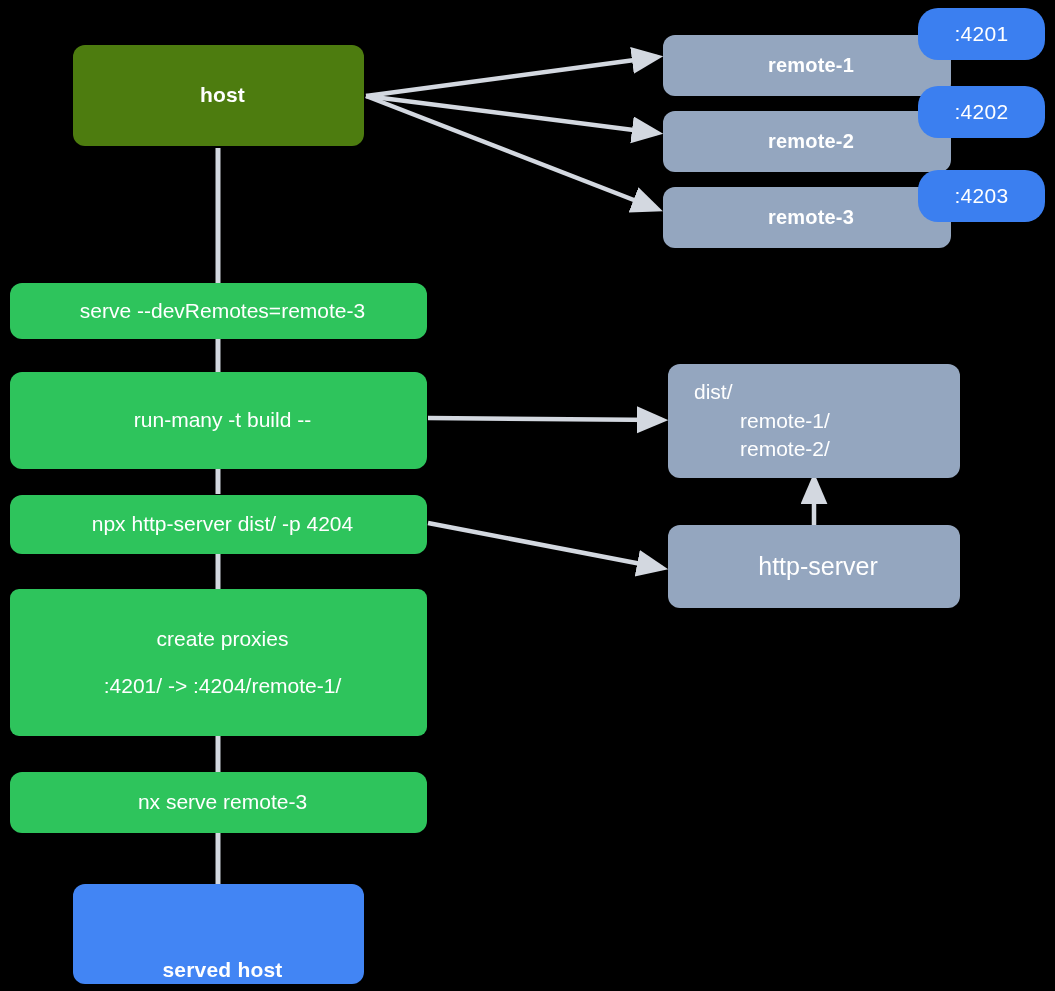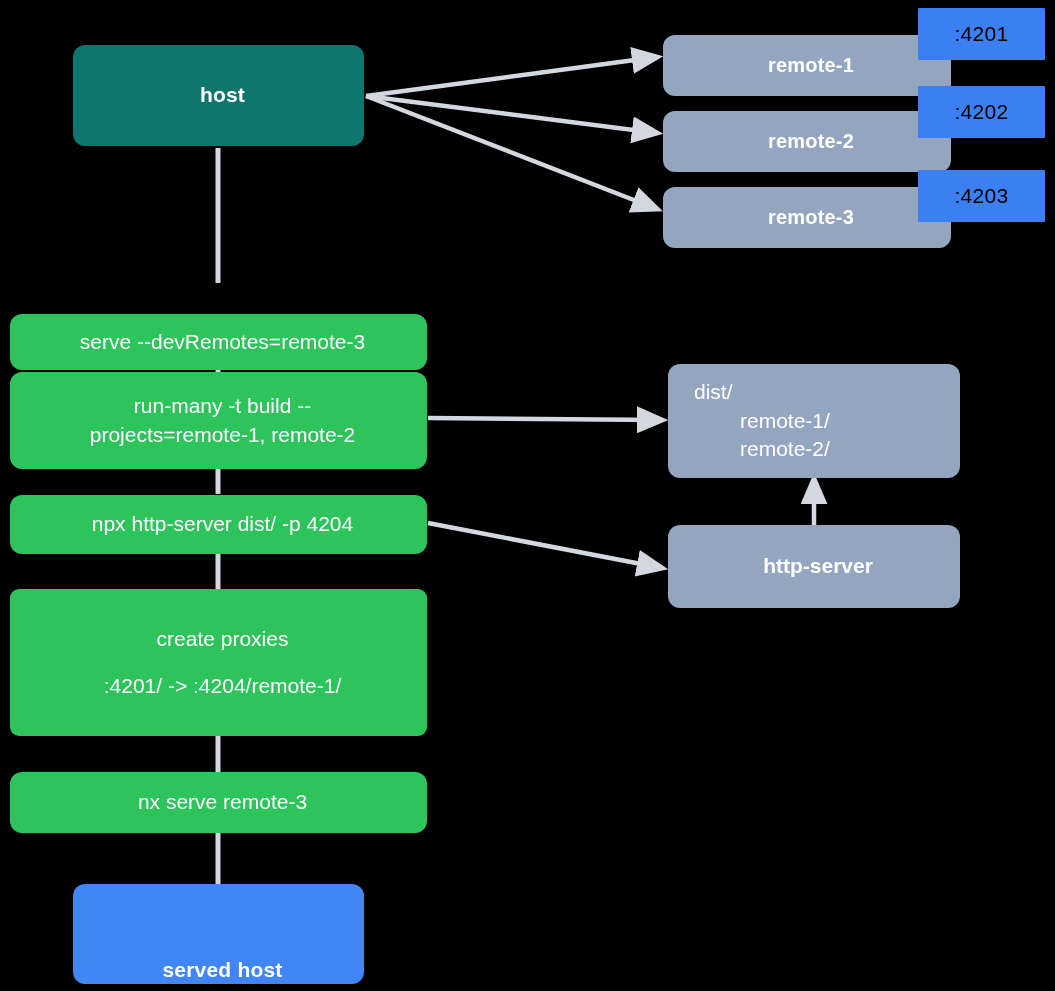--- a/index.html
+++ b/index.html
@@ -60,31 +60,31 @@
   }
   .node-artifact {
     font-weight: normal;
     font-size: 21px;
     align-items: flex-start;
     justify-content: center;
     text-align: left;
     padding-left: 26px;
   }
   .node-service {
-    font-weight: bold;
-    font-size: 21px;
+    font-weight: normal;
+    font-size: 25px;
   }
   .badge {
     position: absolute;
     box-sizing: border-box;
-    border-radius: 1px;
+    border-radius: 20px;
     display: flex;
     align-items: center;
     justify-content: center;
-    color: #000000;
+    color: #ffffff;
     font-size: 21px;
     font-weight: normal;
     letter-spacing: 0.3px;
   }
   .cmd-line { display: block; }
   .cmd-spacer { display: block; height: 18px; }
   .indent { padding-left: 46px; display: block; }
 </style>
 </head>
 <body>
@@ -113,21 +113,21 @@
       <line x1="366" y1="96" x2="657" y2="209" marker-end="url(#arrowhead)"></line>
     </g>
 
     <g stroke="#d3d8e0" stroke-width="4.5" fill="none">
       <line x1="428" y1="418" x2="662" y2="420" marker-end="url(#arrowhead)"></line>
       <line x1="428" y1="523" x2="662" y2="568" marker-end="url(#arrowhead)"></line>
       <line x1="814" y1="525" x2="814" y2="479" marker-end="url(#arrowhead)"></line>
     </g>
   </svg>
 
-  <div class="node node-host" style="left:73px; top:45px; width:291px; height:101px; background:#0f766e;">
+  <div class="node node-host" style="left:73px; top:45px; width:291px; height:101px; background:#4d7c0f;">
     <span>host</span>
   </div>
 
   <div class="node node-remote" style="left:663px; top:35px; width:288px; height:61px; background:#94a6bf;">
     <span>remote-1</span>
   </div>
   <div class="badge" style="left:918px; top:8px; width:127px; height:52px; background:#3b7ff0;">
     <span>:4201</span>
   </div>
 
@@ -138,27 +138,26 @@
     <span>:4202</span>
   </div>
 
   <div class="node node-remote" style="left:663px; top:187px; width:288px; height:61px; background:#94a6bf;">
     <span>remote-3</span>
   </div>
   <div class="badge" style="left:918px; top:170px; width:127px; height:52px; background:#3b7ff0;">
     <span>:4203</span>
   </div>
 
-  <div class="node node-cmd" style="left:10px; top:283px; width:417px; height:56px; background:#2ec45c;margin-top:31px;">
+  <div class="node node-cmd" style="left:10px; top:283px; width:417px; height:56px; background:#2ec45c;">
     <span class="cmd-line">serve --devRemotes=remote-3</span>
   </div>
 
   <div class="node node-cmd" style="left:10px; top:372px; width:417px; height:97px; background:#2ec45c;">
     <span class="cmd-line">run-many -t build --</span>
-    <span class="cmd-line">projects=remote-1, remote-2</span>
   </div>
 
   <div class="node node-cmd" style="left:10px; top:495px; width:417px; height:59px; background:#2ec45c;">
     <span class="cmd-line">npx http-server dist/ -p 4204</span>
   </div>
 
   <div class="node node-cmd" style="left:10px; top:589px; width:417px; height:147px; background:#2ec45c;border-radius:9px;">
     <span class="cmd-line">create proxies</span>
     <span class="cmd-spacer"></span>
     <span class="cmd-line">:4201/ -&gt; :4204/remote-1/</span>

